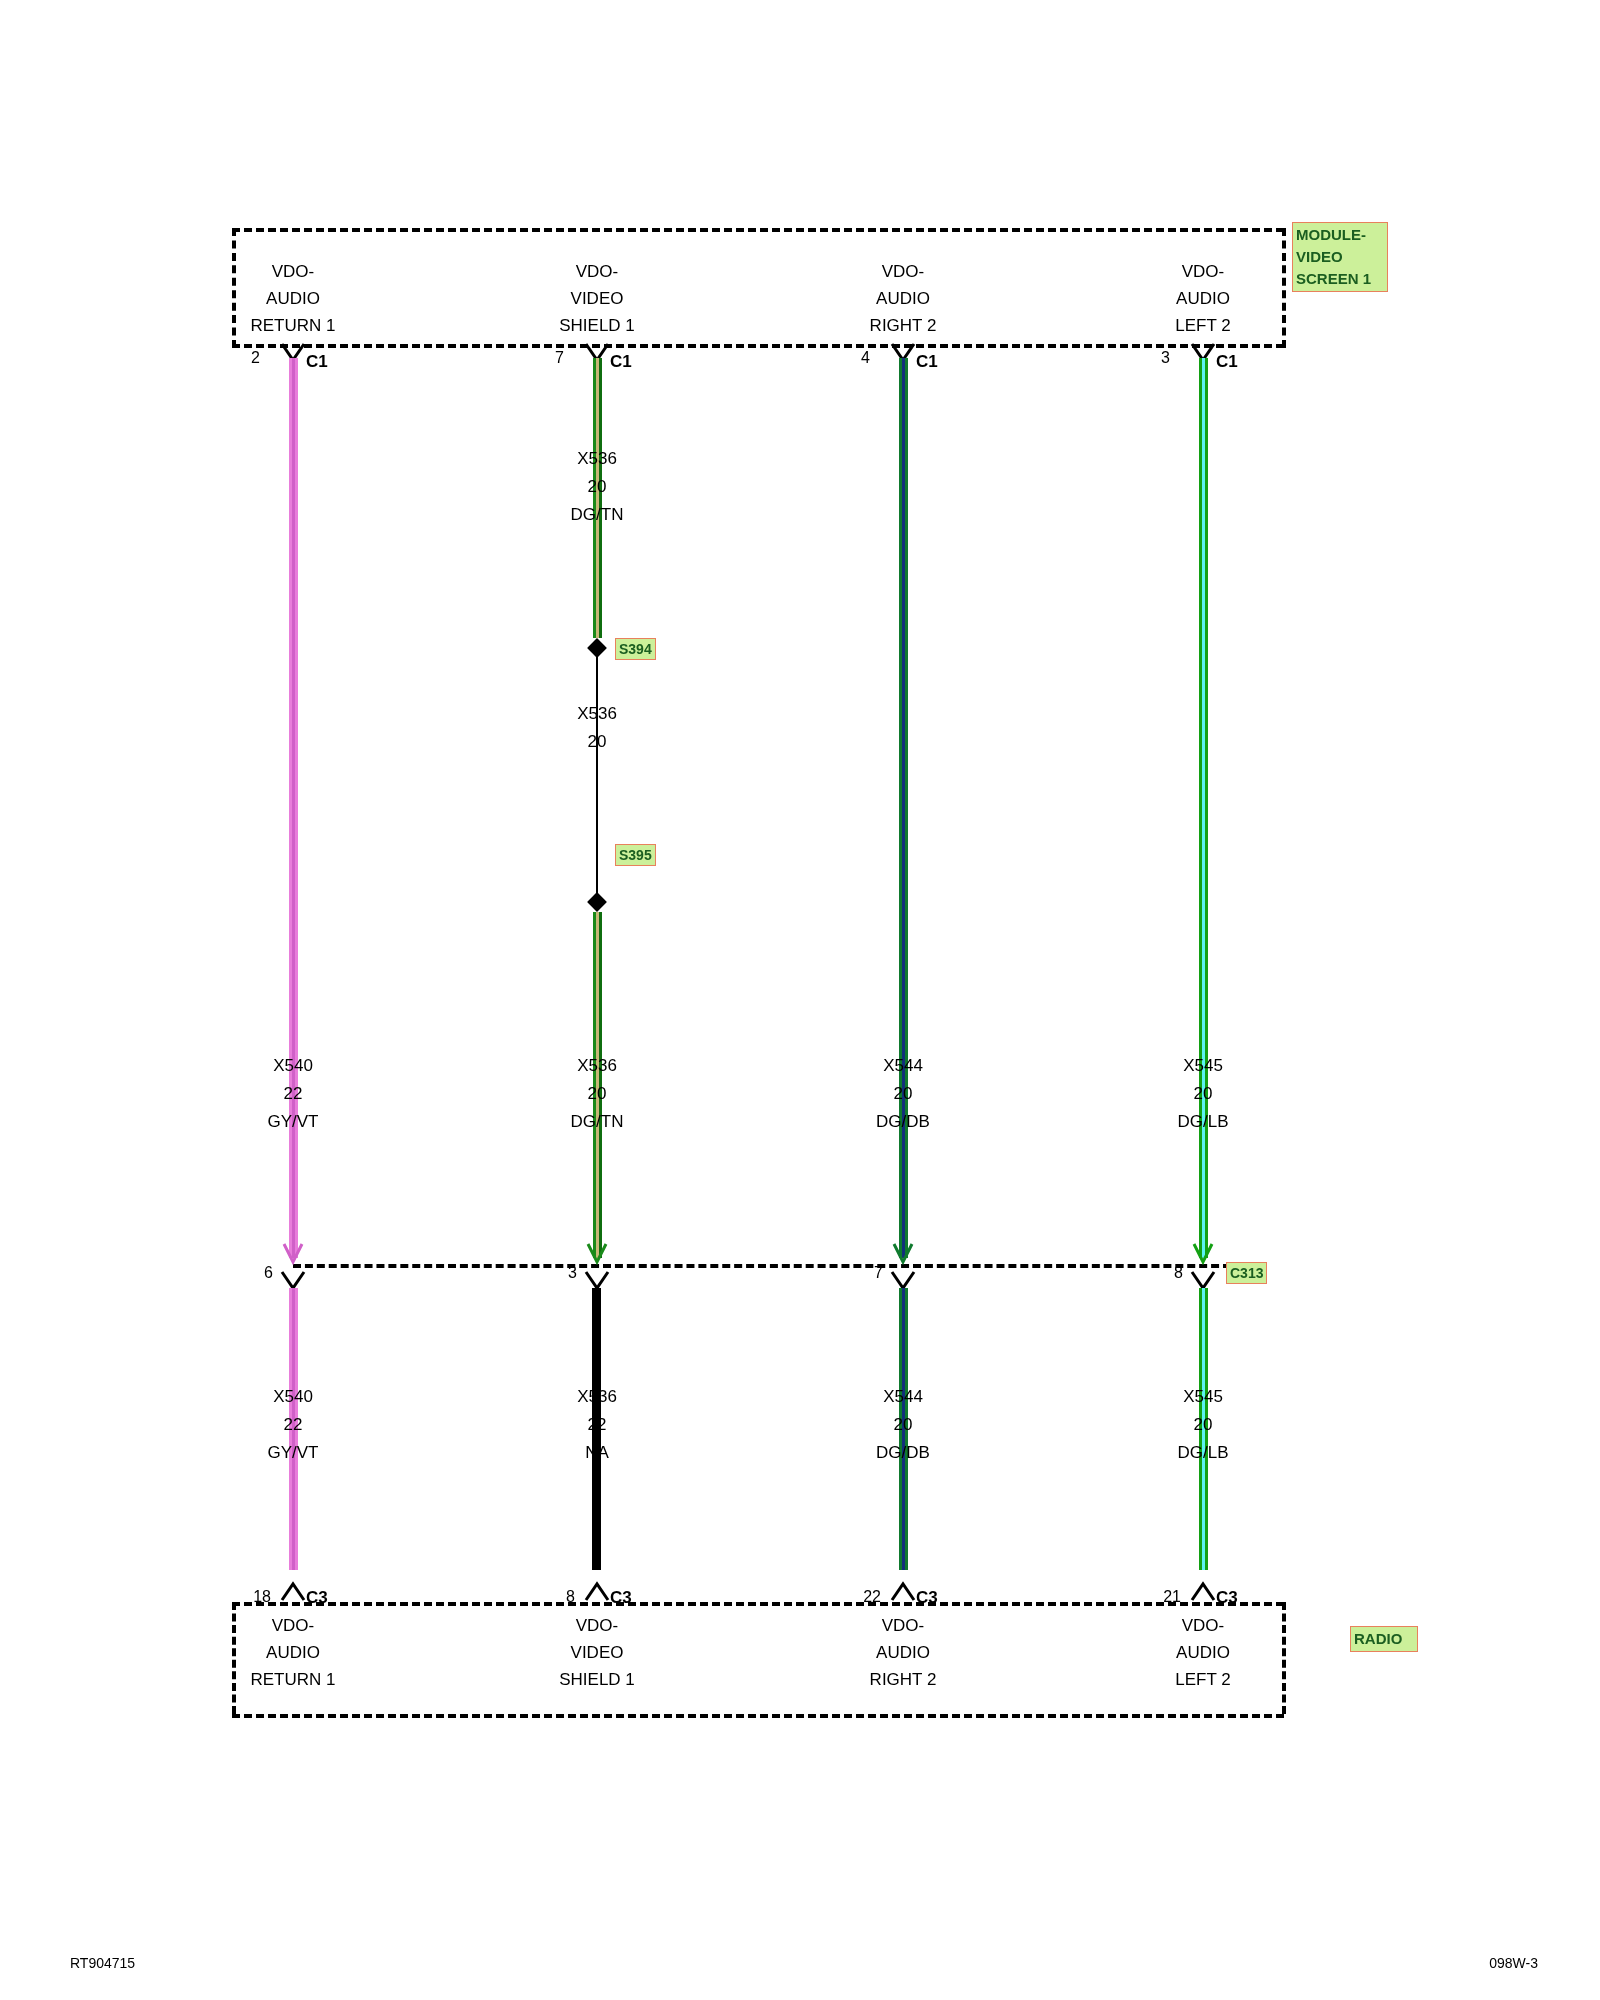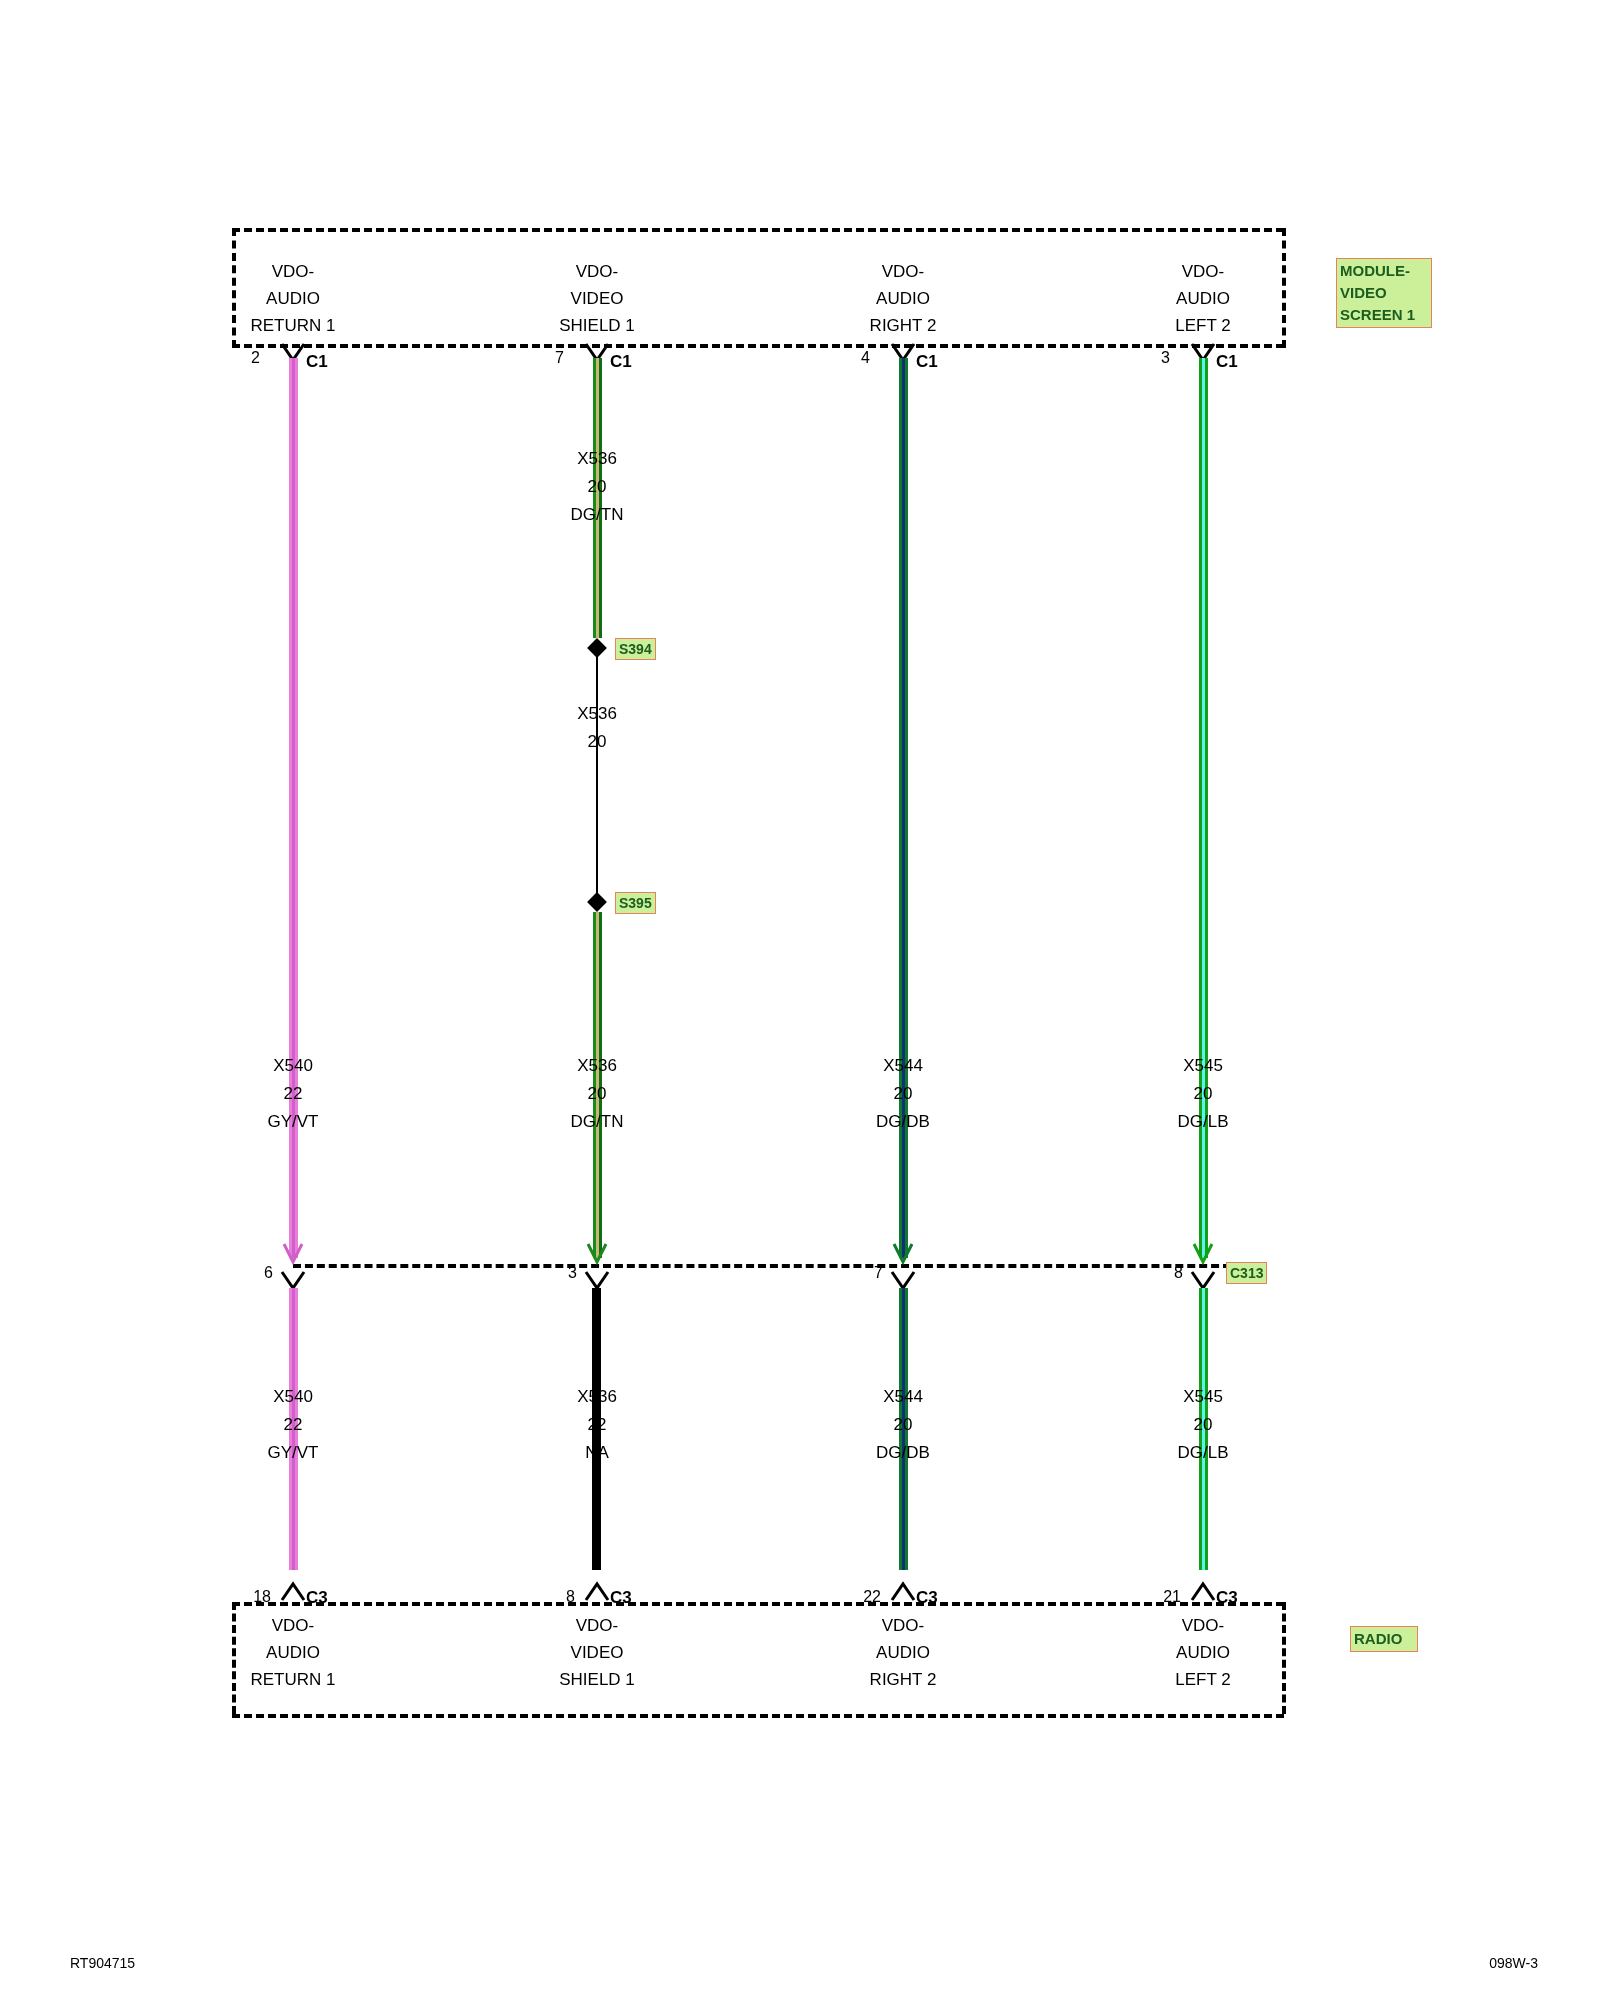--- a/index.html
+++ b/index.html
@@ -62,21 +62,21 @@
 
     <div class="dash-h" style="left:232px;top:228px;width:1052px;"></div>
 
     <div class="dash-v" style="left:232px;top:228px;height:120px;"></div>
 
     <div class="dash-v" style="left:1282px;top:228px;height:120px;"></div>
 
     <div class="dash-h" style="left:232px;top:344px;width:1052px;"></div>
   </div>
 
-  <div class="tag" style="left:1336px;top:222px;width:88px;margin-top:36px;">MODULE-
+  <div class="tag" style="left:1292px;top:222px;width:88px;">MODULE-
 VIDEO
 SCREEN 1</div>
 
   <div class="pinfn" style="left:193px;top:258px;width:200px;">VDO-
 AUDIO
 RETURN 1</div>
   <div class="pinfn" style="left:497px;top:258px;width:200px;">VDO-
 VIDEO
 SHIELD 1</div>
   <div class="pinfn" style="left:803px;top:258px;width:200px;">VDO-
@@ -133,21 +133,21 @@
   <div class="wire" style="left:1199px;top:358px;width:9px;height:900px;">
     <i style="left:0;width:3px;background:#13a013;"></i>
     <i style="left:3px;width:3px;background:#5cf2f2;"></i>
     <i style="left:6px;width:3px;background:#13a013;"></i>
   </div>
 
   <div class="splice" style="left:590px;top:641px;"></div>
   <div class="tag small" style="left:615px;top:638px;">S394</div>
 
   <div class="splice" style="left:590px;top:895px;"></div>
-  <div class="tag small" style="left:615px;top:892px;">S395</div>
+  <div class="tag small" style="left:615px;top:844px;">S395</div>
 
   <div class="wlabel" style="left:497px;top:445px;">X536</div>
   <div class="wlabel" style="left:497px;top:473px;">20</div>
   <div class="wlabel" style="left:497px;top:501px;">DG/TN</div>
 
   <div class="wlabel" style="left:497px;top:700px;">X536</div>
   <div class="wlabel" style="left:497px;top:728px;">20</div>
 
   <div class="wlabel" style="left:193px;top:1052px;">X540</div>
   <div class="wlabel" style="left:193px;top:1080px;">22</div>

